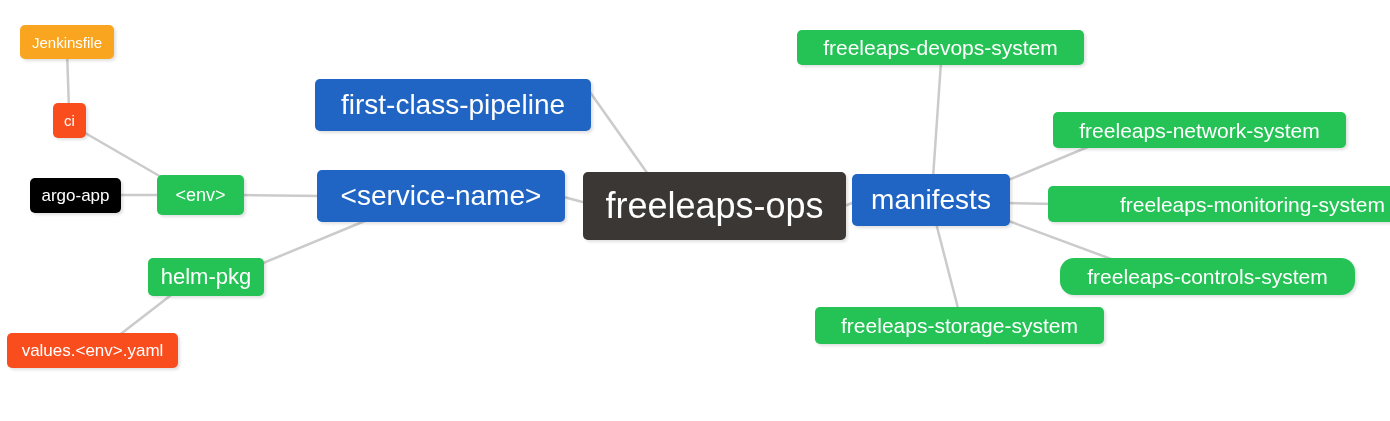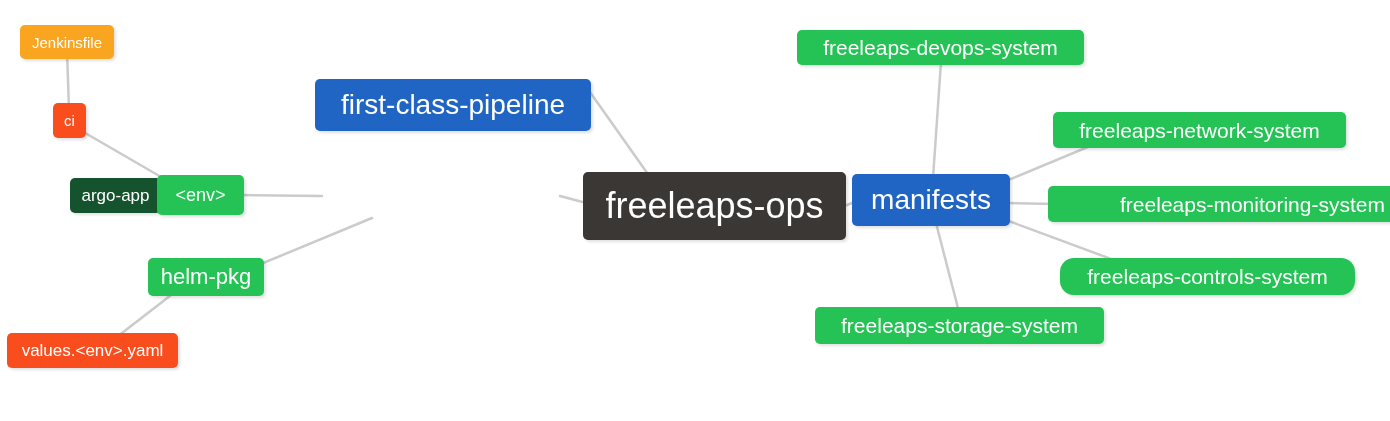--- a/index.html
+++ b/index.html
@@ -54,34 +54,37 @@
       <line x1="1005" y1="203" x2="1055" y2="204" stroke="#CBCBCB" stroke-width="2.5" stroke-linecap="round"></line>
       <line x1="1006" y1="220" x2="1130" y2="266" stroke="#CBCBCB" stroke-width="2.5" stroke-linecap="round"></line>
       <line x1="936" y1="223" x2="959" y2="312" stroke="#CBCBCB" stroke-width="2.5" stroke-linecap="round"></line>
     </svg>
 <div class="node" style="left: 20px; top: 25px; width: 94px; height: 34px; font-size: 15px; background: rgb(249, 165, 31); color: rgb(255, 255, 255);">
       <span>Jenkinsfile</span>
     </div>
     <div class="node" style="left: 53px; top: 103px; width: 33px; height: 35px; font-size: 15px; background: rgb(249, 77, 29); color: rgb(255, 255, 255);">
       <span>ci</span>
     </div>
-    <div class="node" style="left: 30px; top: 178px; width: 91px; height: 35px; font-size: 17px; background: #14532d; color: rgb(255, 255, 255); margin-left: 40px;">
+    <div class="node" style="left: 30px; top: 178px; width: 91px; height: 35px; font-size: 17px; background: #000000; color: rgb(255, 255, 255);">
       <span>argo-app</span>
     </div>
     <div class="node" style="left: 157px; top: 175px; width: 87px; height: 40px; font-size: 18px; background: rgb(37, 195, 85); color: rgb(255, 255, 255);">
       <span>&lt;env&gt;</span>
     </div>
     <div class="node" style="left: 148px; top: 258px; width: 116px; height: 38px; font-size: 22px; background: rgb(37, 195, 85); color: rgb(255, 255, 255);">
       <span>helm-pkg</span>
     </div>
     <div class="node" style="left: 7px; top: 333px; width: 171px; height: 35px; font-size: 17px; background: rgb(249, 77, 29); color: rgb(255, 255, 255);">
       <span>values.&lt;env&gt;.yaml</span>
     </div>
     <div class="node" style="left: 315px; top: 38px; width: 276px; height: 52px; font-size: 28px; background: rgb(32, 101, 196); color: rgb(255, 255, 255); margin-top: 41px;">
       <span>first-class-pipeline</span>
+    </div>
+    <div class="node" style="left: 317px; top: 170px; width: 248px; height: 52px; font-size: 28px; background: rgb(32, 101, 196); color: rgb(255, 255, 255);">
+      <span>&lt;service-name&gt;</span>
     </div>
     <div class="node" style="left: 583px; top: 172px; width: 263px; height: 68px; font-size: 36px; background: rgb(59, 55, 53); color: rgb(255, 255, 255);">
       <span>freeleaps-ops</span>
     </div>
     <div class="node" style="left: 852px; top: 174px; width: 158px; height: 52px; font-size: 28px; background: rgb(32, 101, 196); color: rgb(255, 255, 255);">
       <span>manifests</span>
     </div>
     <div class="node" style="left: 797px; top: 30px; width: 287px; height: 35px; font-size: 21px; background: rgb(37, 195, 85); color: rgb(255, 255, 255); align-items: center;">
       <span>freeleaps-devops-system</span>
     </div>

